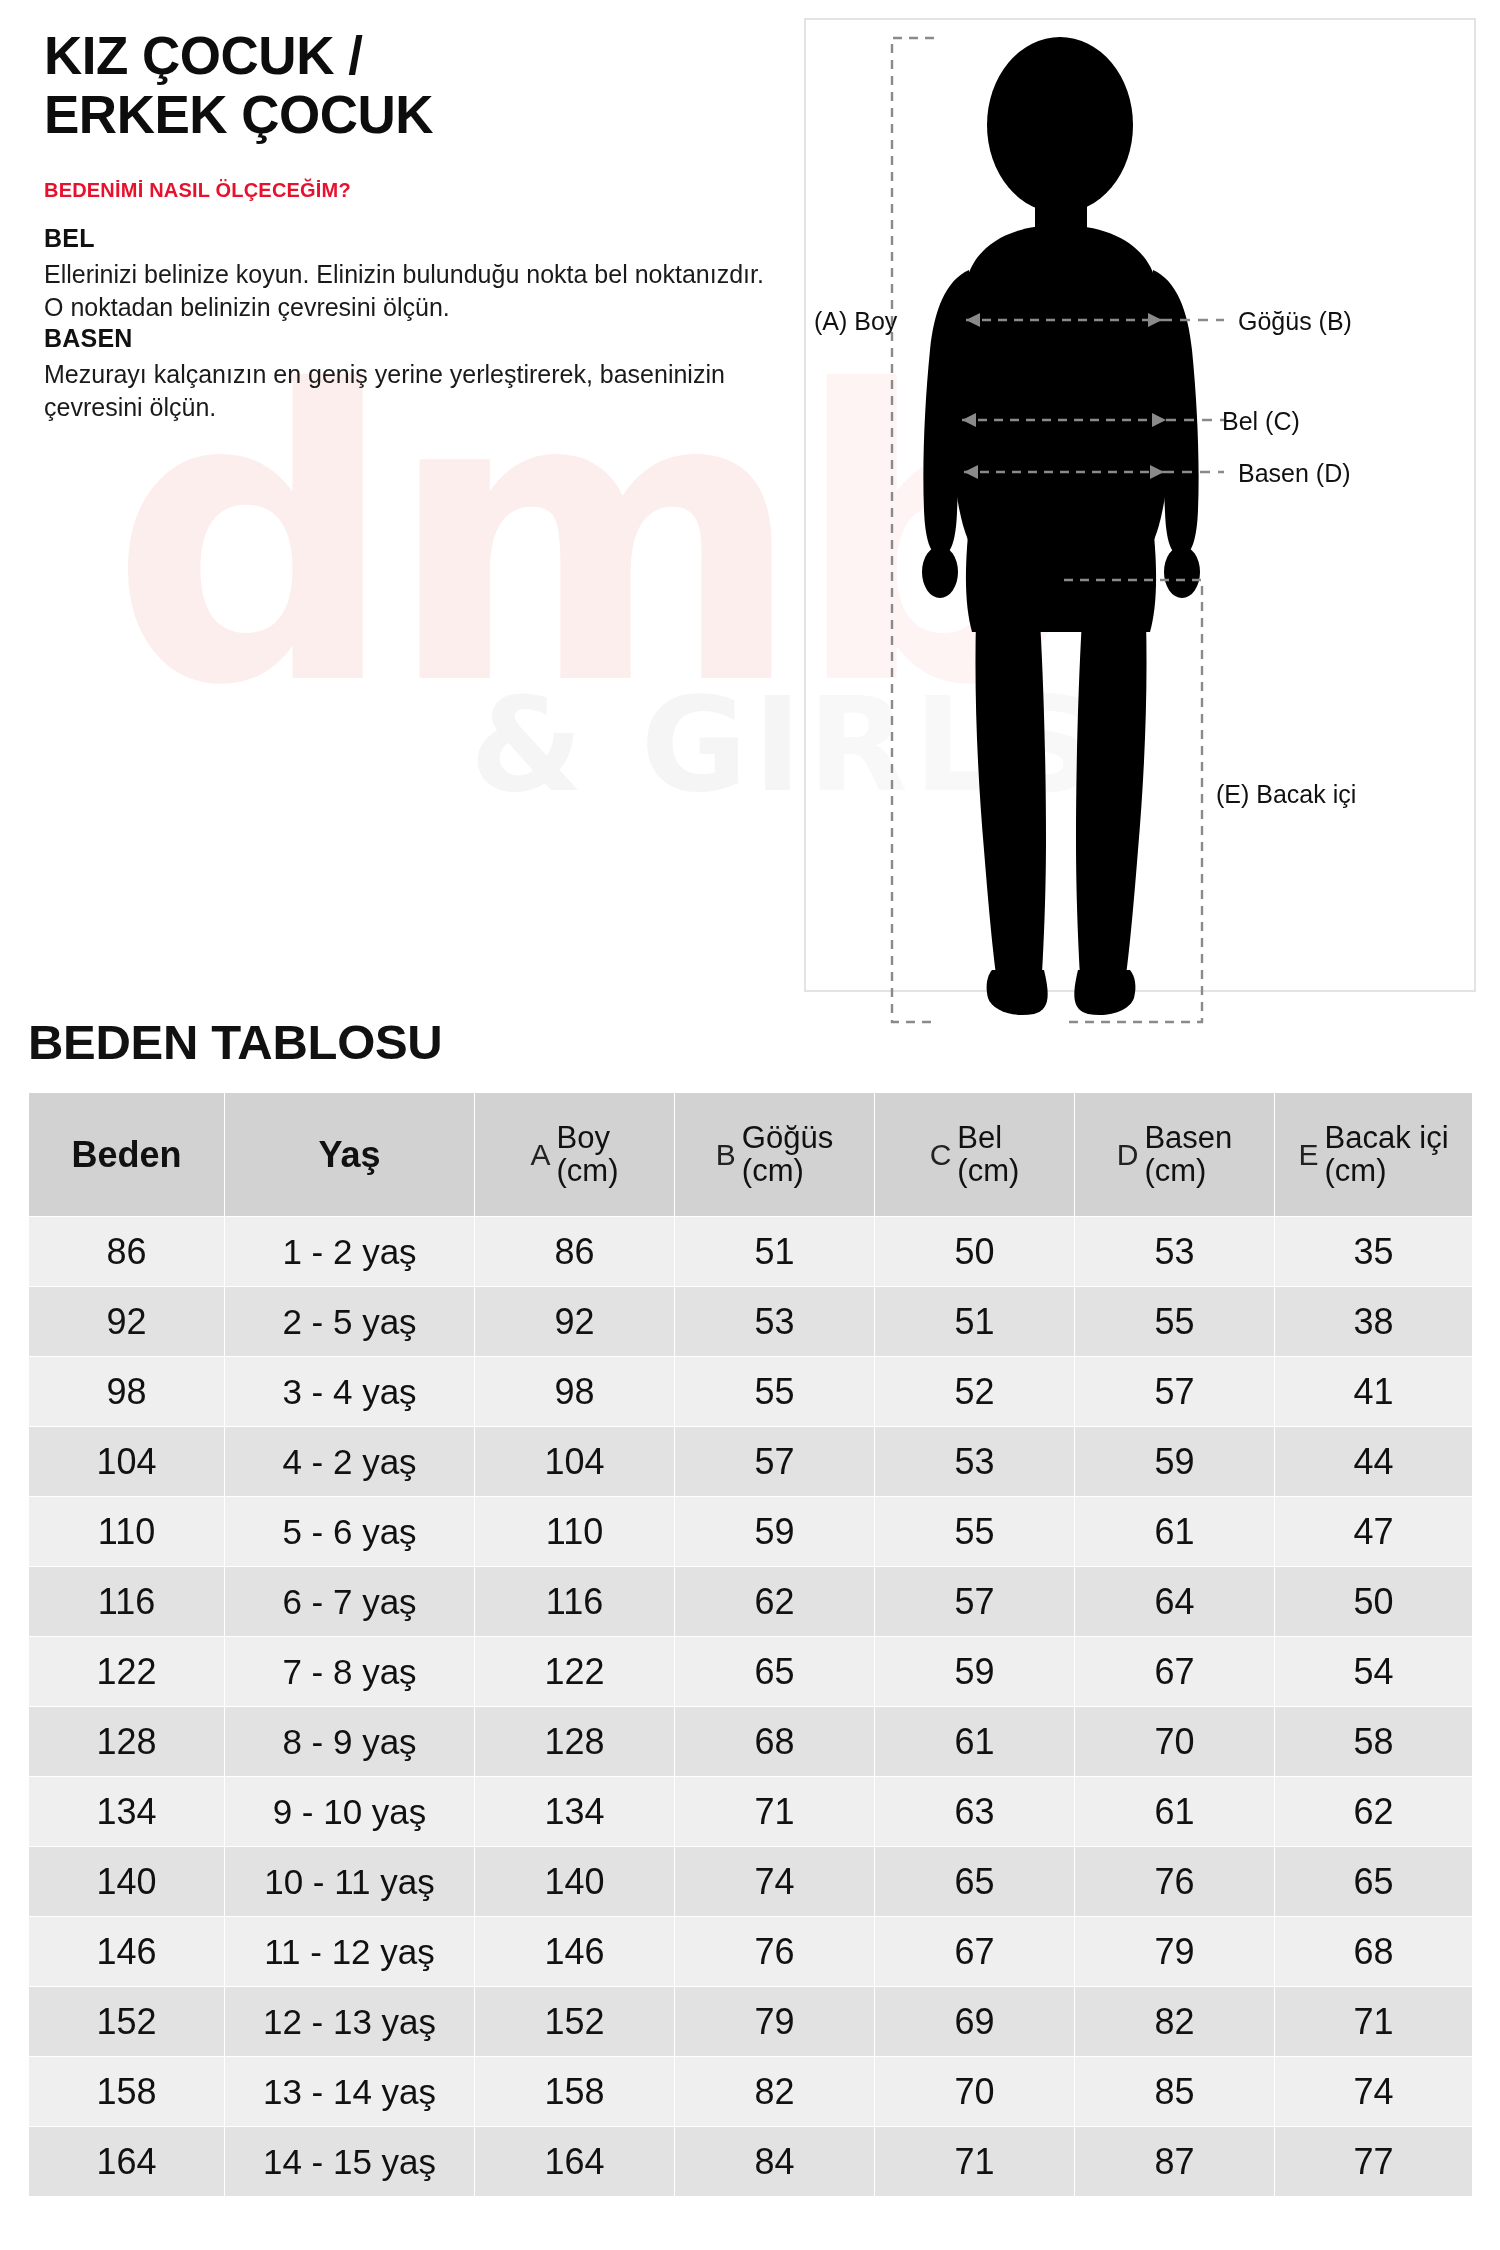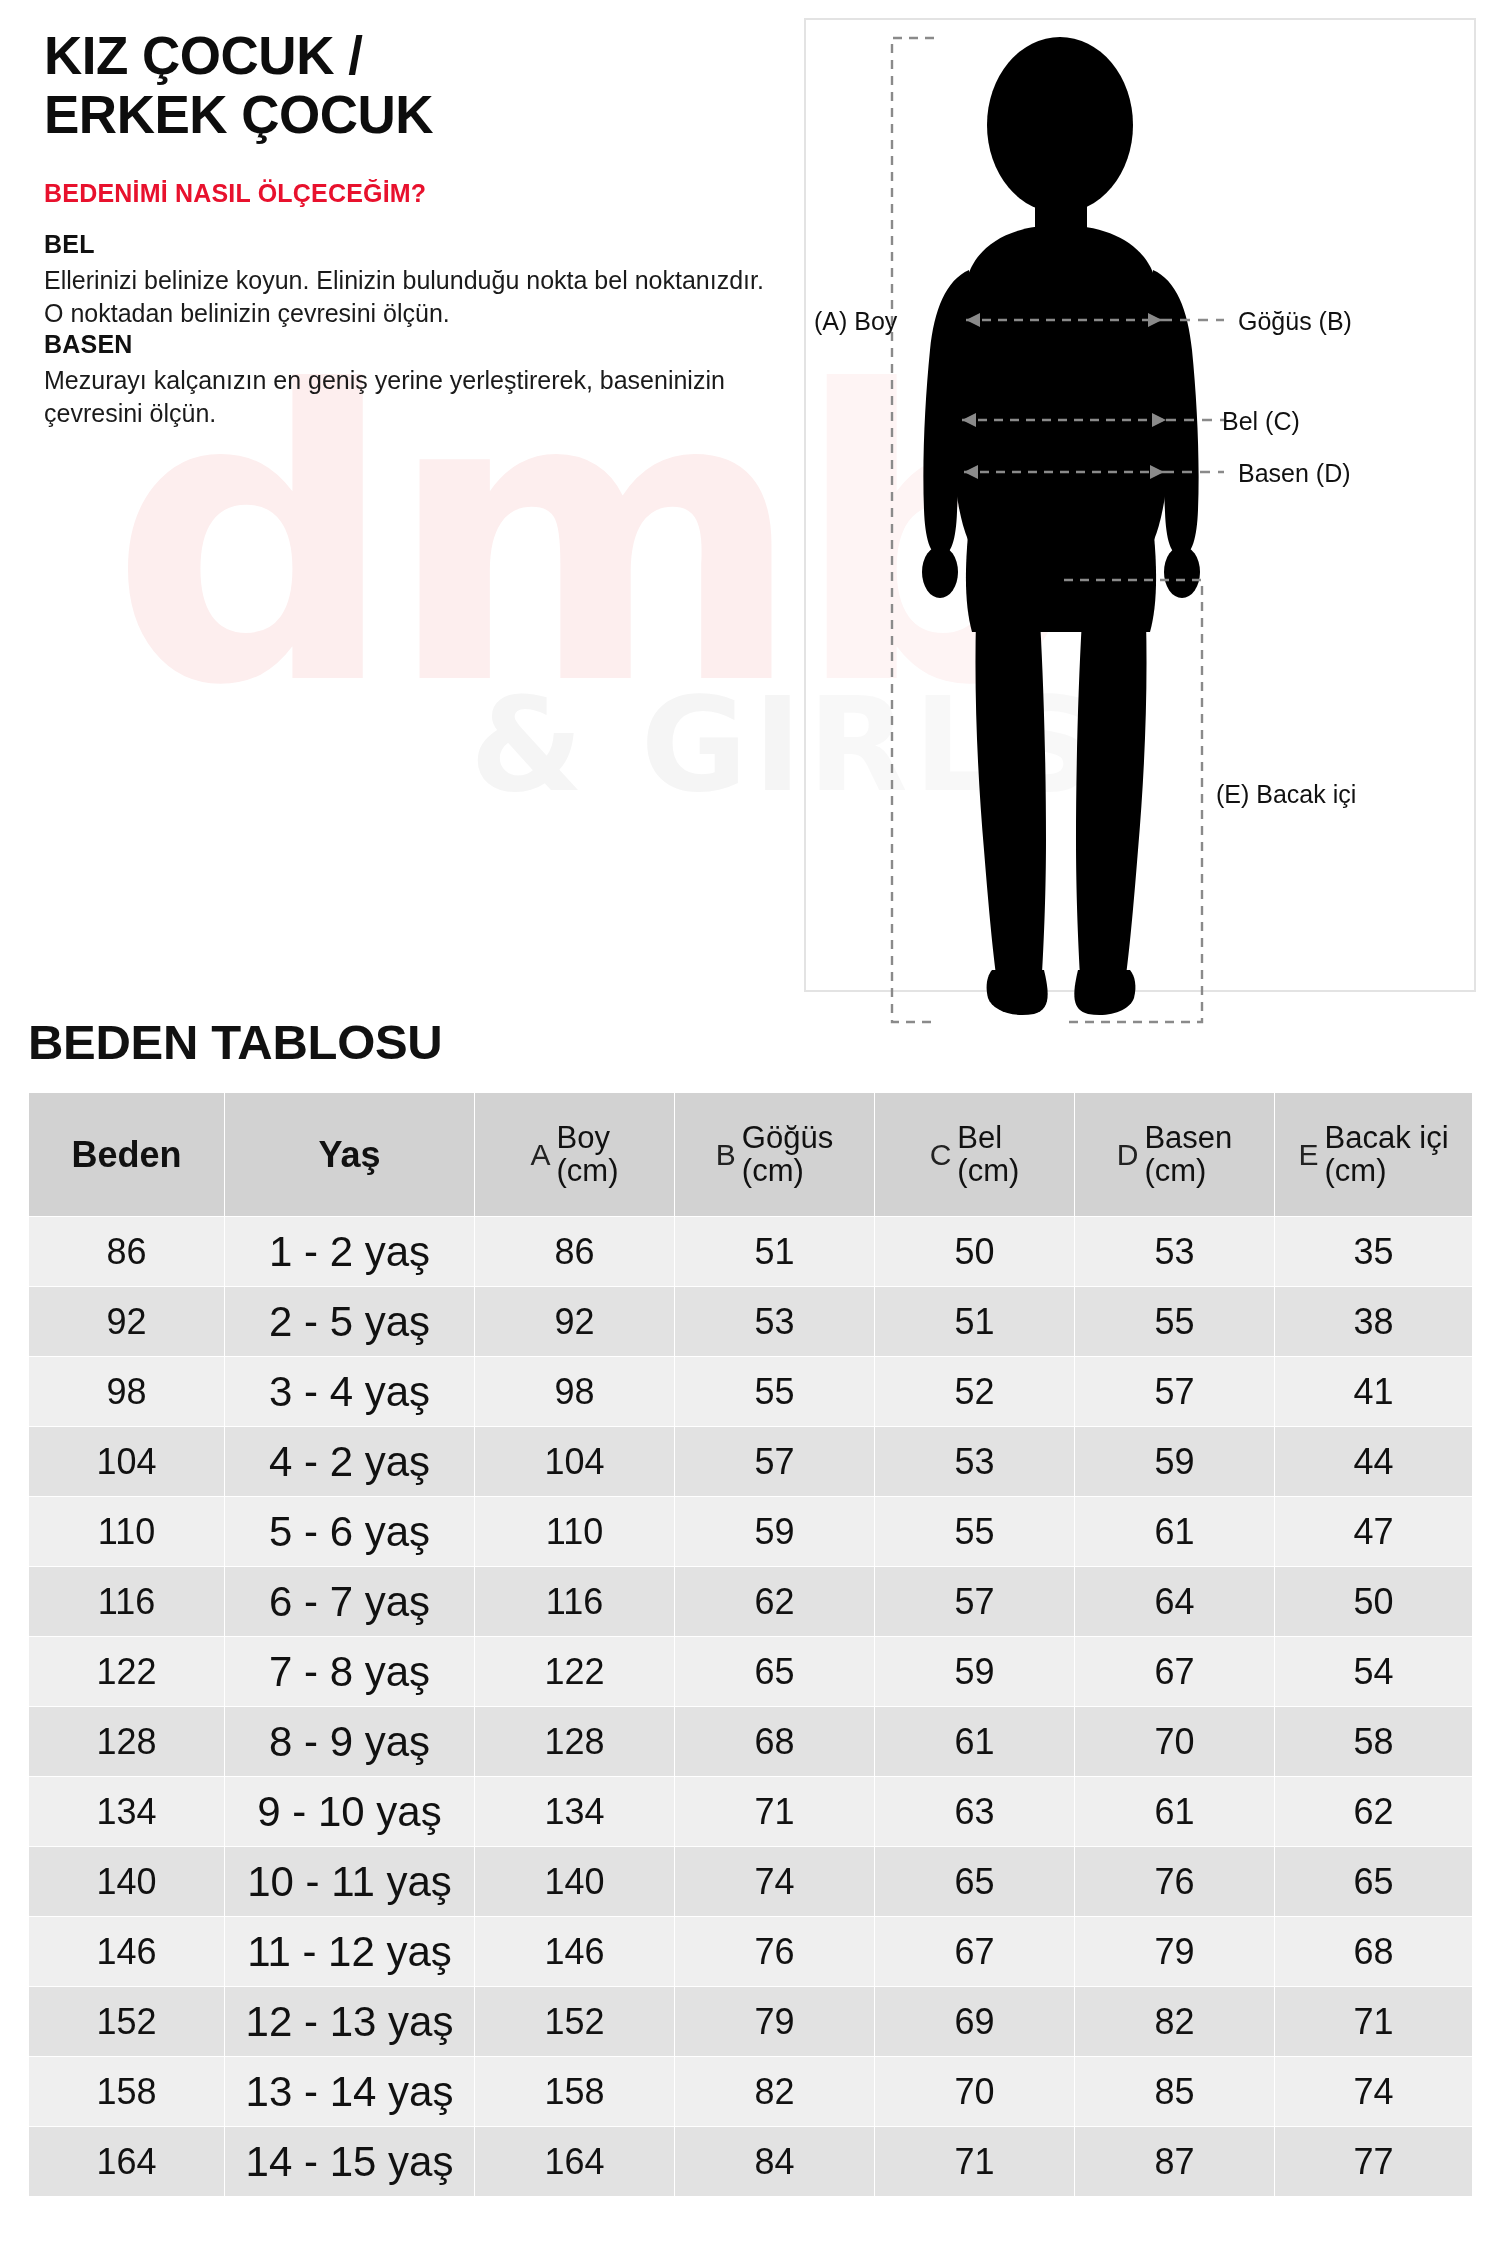--- a/index.html
+++ b/index.html
@@ -63,21 +63,21 @@
   }
   .main-title {
     font-size: 53px;
     font-weight: 700;
     line-height: 1.12;
     letter-spacing: -0.5px;
     margin: 0 0 34px 0;
     color: #0d0d0d;
   }
   .howto-heading {
-    font-size: 25px;
+    font-size: 20px;
     font-weight: 700;
     color: #e8112d;
     letter-spacing: 0.2px;
     margin: 0 0 22px 0;
   }
   .sec-title {
     font-size: 25px;
     font-weight: 700;
     color: #111;
     margin: 0 0 5px 0;
@@ -163,21 +163,21 @@
     justify-content: center;
   }
   tbody td {
     height: 70px;
     font-size: 36px;
     font-weight: 400;
     color: #111;
   }
   tbody tr:nth-child(odd) td { background: #efefef; }
   tbody tr:nth-child(even) td { background: #e2e2e2; }
-  td.age { font-size: 42px; }
+  td.age { font-size: 35px; }
 
   
   col.c-beden { width: 196px; }
   col.c-yas   { width: 250px; }
   col.c-boy   { width: 200px; }
   col.c-gogus { width: 200px; }
   col.c-bel   { width: 200px; }
   col.c-basen { width: 200px; }
   col.c-bacak { width: 198px; }
 </style>

